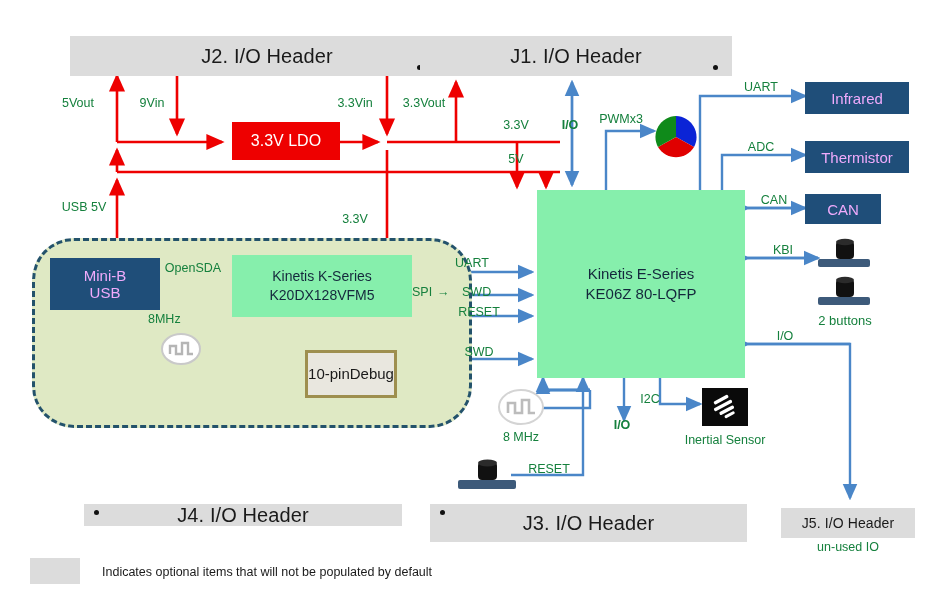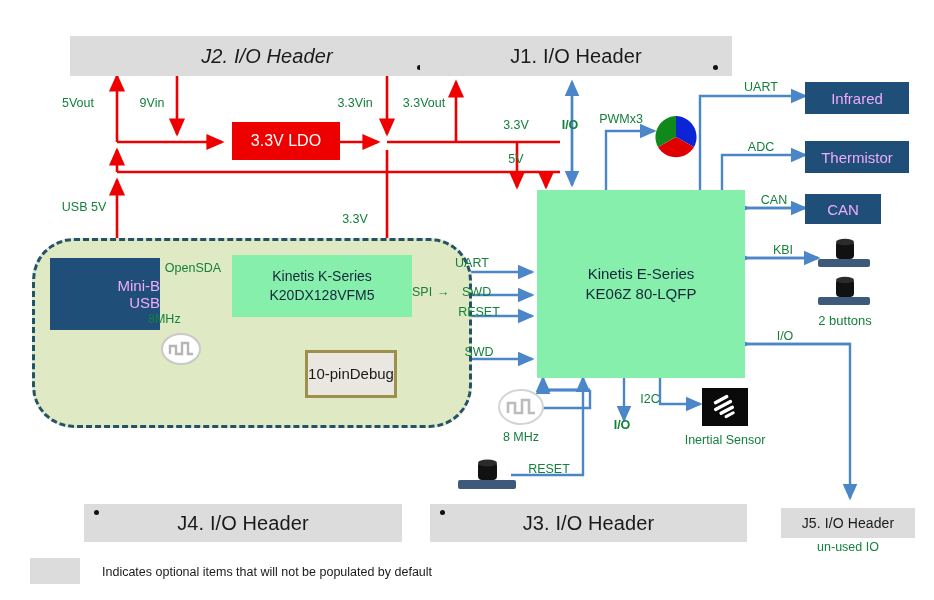--- a/index.html
+++ b/index.html
@@ -96,21 +96,21 @@
       <path d="M624,378 L624,420" marker-end="url(#ab)"></path>
       <path d="M660,378 L660,404 L700,404" marker-end="url(#ab)"></path>
       <path d="M511,475 L583,475 L583,378" marker-end="url(#ab)"></path>
     </g>
     <g stroke="#4a86c8" stroke-width="2.4" fill="none">
       <path d="M590,390 L543,390"></path>
       <path d="M543,390 L543,380" marker-end="url(#ab)"></path>
     </g>
   </svg>
 
-  <div class="box hdr" style="left:70px;top:36px;width:394px;height:40px;font-style:italic;">
+  <div class="box hdr" style="left:70px;top:36px;width:394px;height:40px;">
     <span>J2. I/O Header</span>
     <span class="dot" style="right:42px;bottom:6px;"></span>
   </div>
   <div class="box hdr" style="left:420px;top:36px;width:312px;height:40px;">
     <span>J1. I/O Header</span>
     <span class="dot" style="right:14px;bottom:6px;"></span>
   </div>
 
   <div class="lbl c" style="left:78px;top:96px;">5Vout</div>
   <div class="lbl c" style="left:152px;top:96px;">9Vin</div>
@@ -120,21 +120,21 @@
   <div class="lbl c" style="left:516px;top:152px;">5V</div>
   <div class="lbl c" style="left:84px;top:200px;">USB 5V</div>
   <div class="lbl c" style="left:355px;top:212px;">3.3V</div>
 
   <div class="box ldo" style="left:232px;top:122px;width:108px;height:38px;">
     <span>3.3V LDO</span>
   </div>
 
   <div class="sdaregion" style="left:32px;top:238px;width:440px;height:190px;"></div>
 
-  <div class="box navy" style="left:50px;top:258px;width:110px;height:72px;flex-direction:column;align-items:flex-end;">
+  <div class="box navy" style="left:50px;top:258px;width:110px;height:52px;flex-direction:column;">
     <span>Mini-B</span>
     <span>USB</span>
   </div>
   <div class="lbl c" style="left:193px;top:261px;">OpenSDA</div>
   <div class="lbl" style="left:148px;top:312px;">8MHz</div>
 
   <div class="box cyan" style="left:232px;top:255px;width:180px;height:62px;">
     <span>Kinetis K-Series</span>
     <span>K20DX128VFM5</span>
   </div>
@@ -217,21 +217,21 @@
   </div>
   <div class="lbl c" style="left:725px;top:433px;">Inertial Sensor</div>
 
   <svg style="position:absolute;left:458px;top:458px;width:58px;height:32px;" viewBox="0 0 58 32">
     <rect x="0" y="22" width="58" height="9" rx="2" fill="#3d5a7a"></rect>
     <rect x="20" y="4" width="19" height="18" rx="4" fill="#111"></rect>
     <ellipse cx="29.5" cy="5" rx="9.5" ry="3.4" fill="#2b2b2b"></ellipse>
   </svg>
   <div class="lbl c" style="left:549px;top:462px;">RESET</div>
 
-  <div class="box hdr" style="left:84px;top:504px;width:318px;height:38px;">
+  <div class="box hdr" style="left:84px;top:504px;width:318px;height:22px;">
     <span>J4. I/O Header</span>
     <span class="dot" style="left:10px;top:6px;"></span>
   </div>
   <div class="box hdr" style="left:430px;top:504px;width:317px;height:38px;justify-content:center;">
     <span>J3. I/O Header</span>
     <span class="dot" style="left:10px;top:6px;"></span>
   </div>
   <div class="box hdr small" style="left:781px;top:508px;width:134px;height:30px;">
     <span>J5. I/O Header</span>
   </div>

